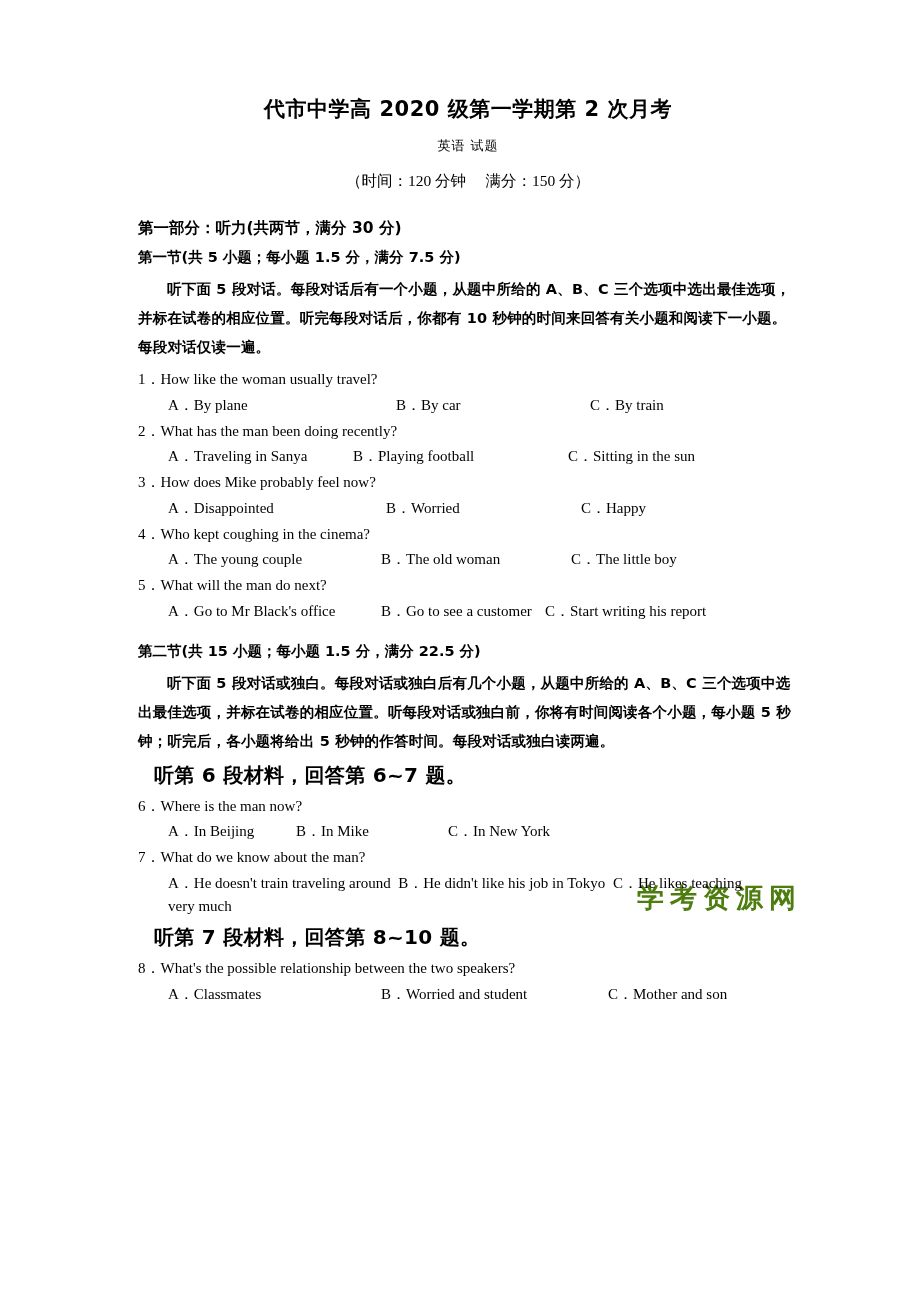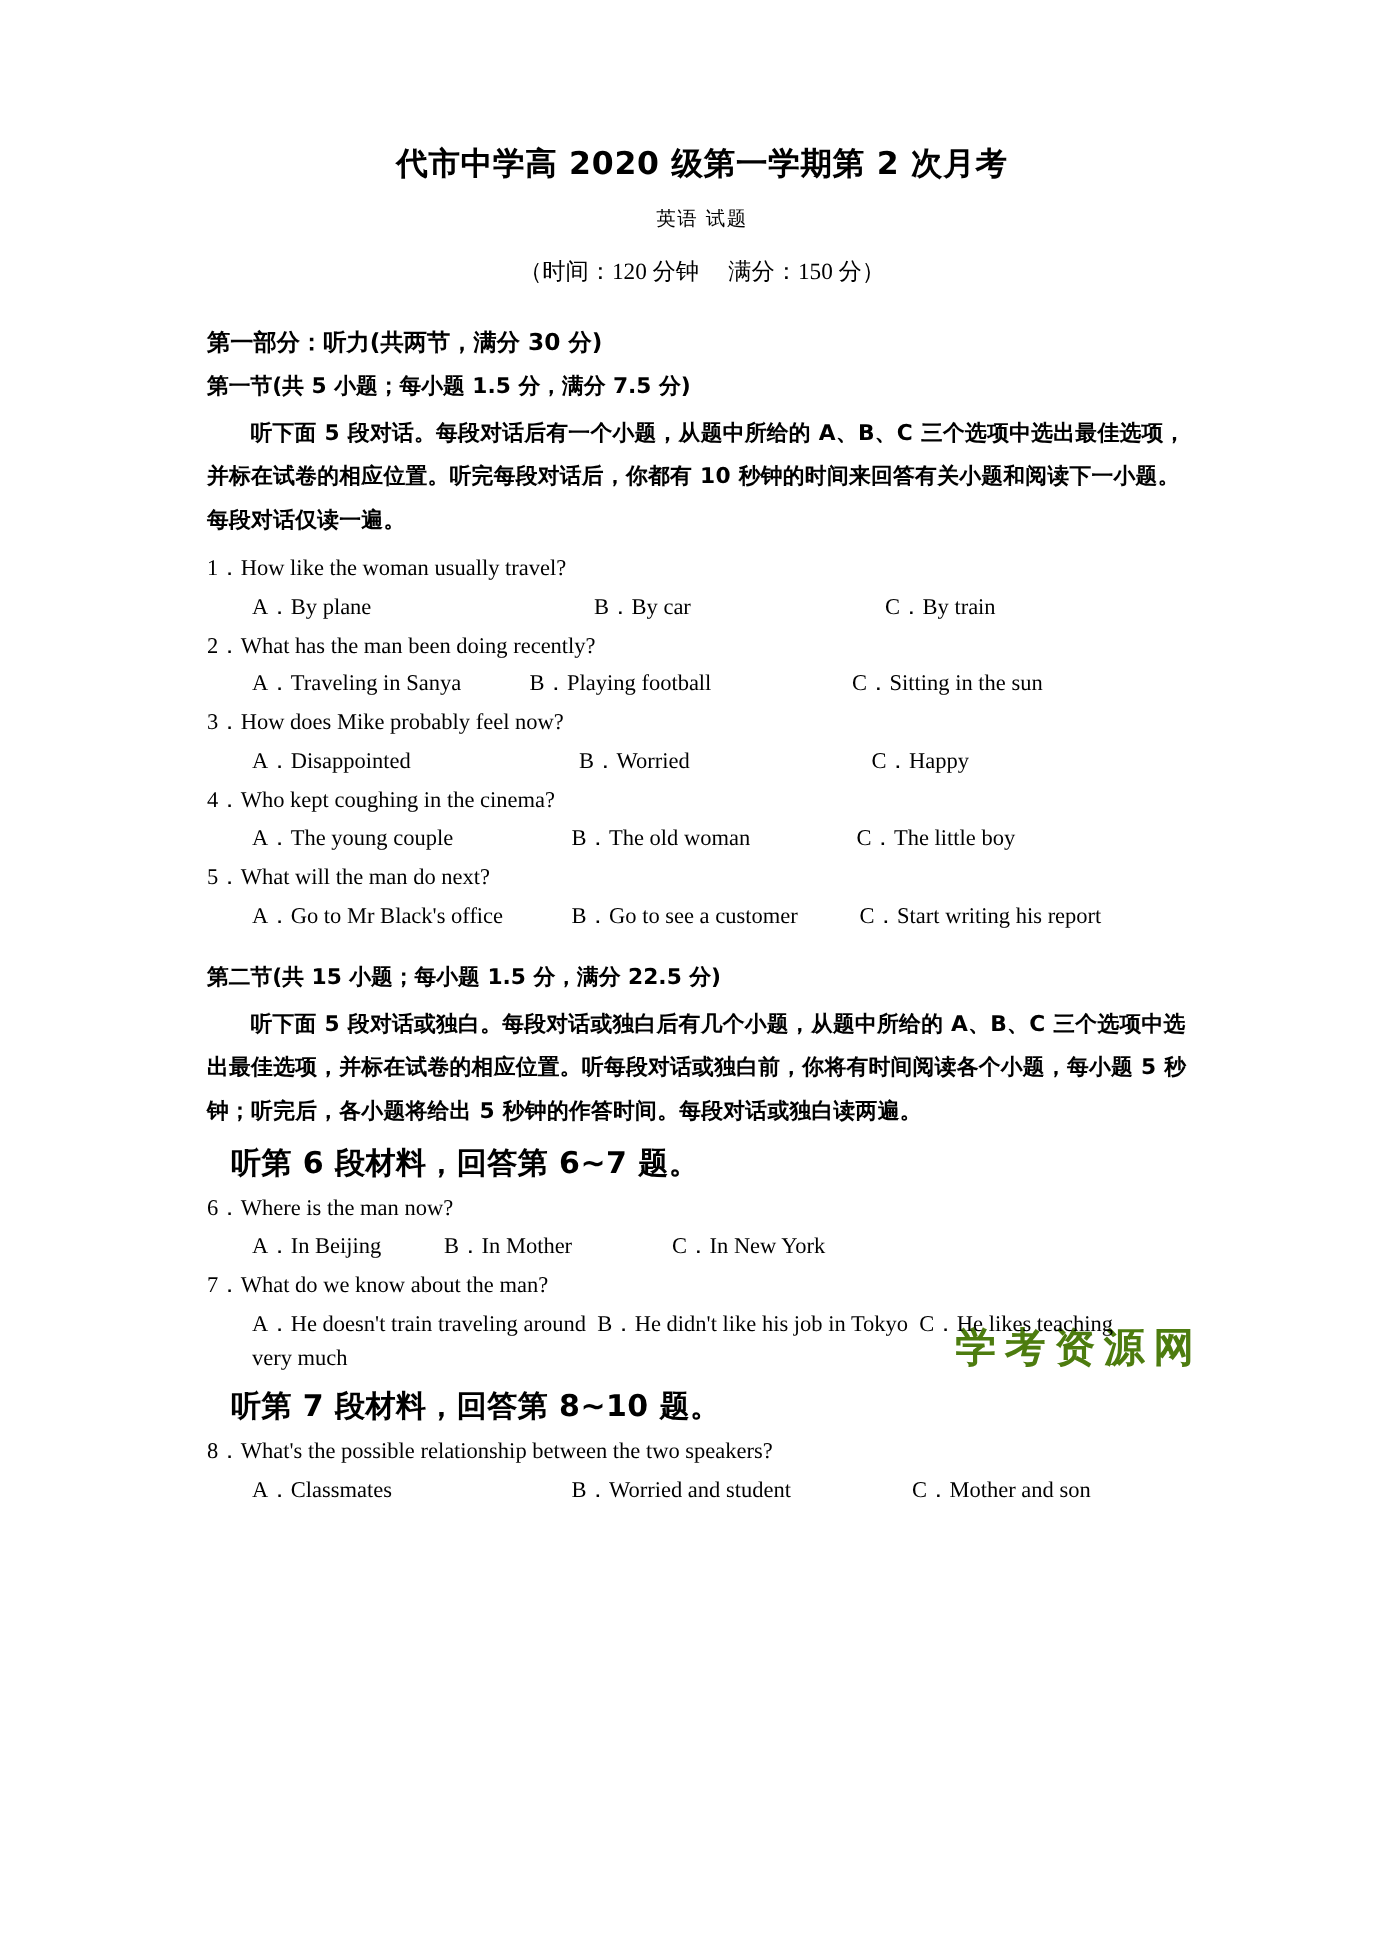--- a/index.html
+++ b/index.html
@@ -182,36 +182,36 @@
       <span class="opt" style="left:243px;">B．The old woman</span>
       <span class="opt" style="left:433px;">C．The little boy</span>
     </div>
 
     <div class="q">
       <span class="num">5．</span><span>What will the man do next?</span>
     </div>
     <div class="opts">
       <span class="opt" style="left:30px;">A．Go to Mr Black's office</span>
       <span class="opt" style="left:243px;">B．Go to see a customer</span>
-      <span class="opt" style="left:435px;">C．Start writing his report</span>
+      <span class="opt" style="left:407px;">C．Start writing his report</span>
     </div>
 
     <div class="spacer-lg"></div>
 
     <div class="sub-head">第二节(共 15 小题；每小题 1.5 分，满分 22.5 分)</div>
     <div class="instructions">听下面 5 段对话或独白。每段对话或独白后有几个小题，从题中所给的 A、B、C 三个选项中选出最佳选项，并标在试卷的相应位置。听每段对话或独白前，你将有时间阅读各个小题，每小题 5 秒钟；听完后，各小题将给出 5 秒钟的作答时间。每段对话或独白读两遍。</div>
 
     <div class="material-head">听第 6 段材料，回答第 6~7 题。</div>
 
     <div class="q">
       <span class="num">6．</span><span>Where is the man now?</span>
     </div>
     <div class="opts">
       <span class="opt" style="left:30px;">A．In Beijing</span>
-      <span class="opt" style="left:158px;">B．In Mother</span>
+      <span class="opt" style="left:158px;">B．In Mike</span>
       <span class="opt" style="left:310px;">C．In New York</span>
     </div>
 
     <div class="q">
       <span class="num">7．</span><span>What do we know about the man?</span>
     </div>
     <div class="opts-flow">
       <span class="opt">A．He doesn't train traveling around</span>&nbsp;&nbsp;<span class="opt">B．He didn't like his job in Tokyo</span>&nbsp;&nbsp;<span class="opt">C．He likes teaching</span>
     </div>
     <div class="wrap-tail">very much</div>

